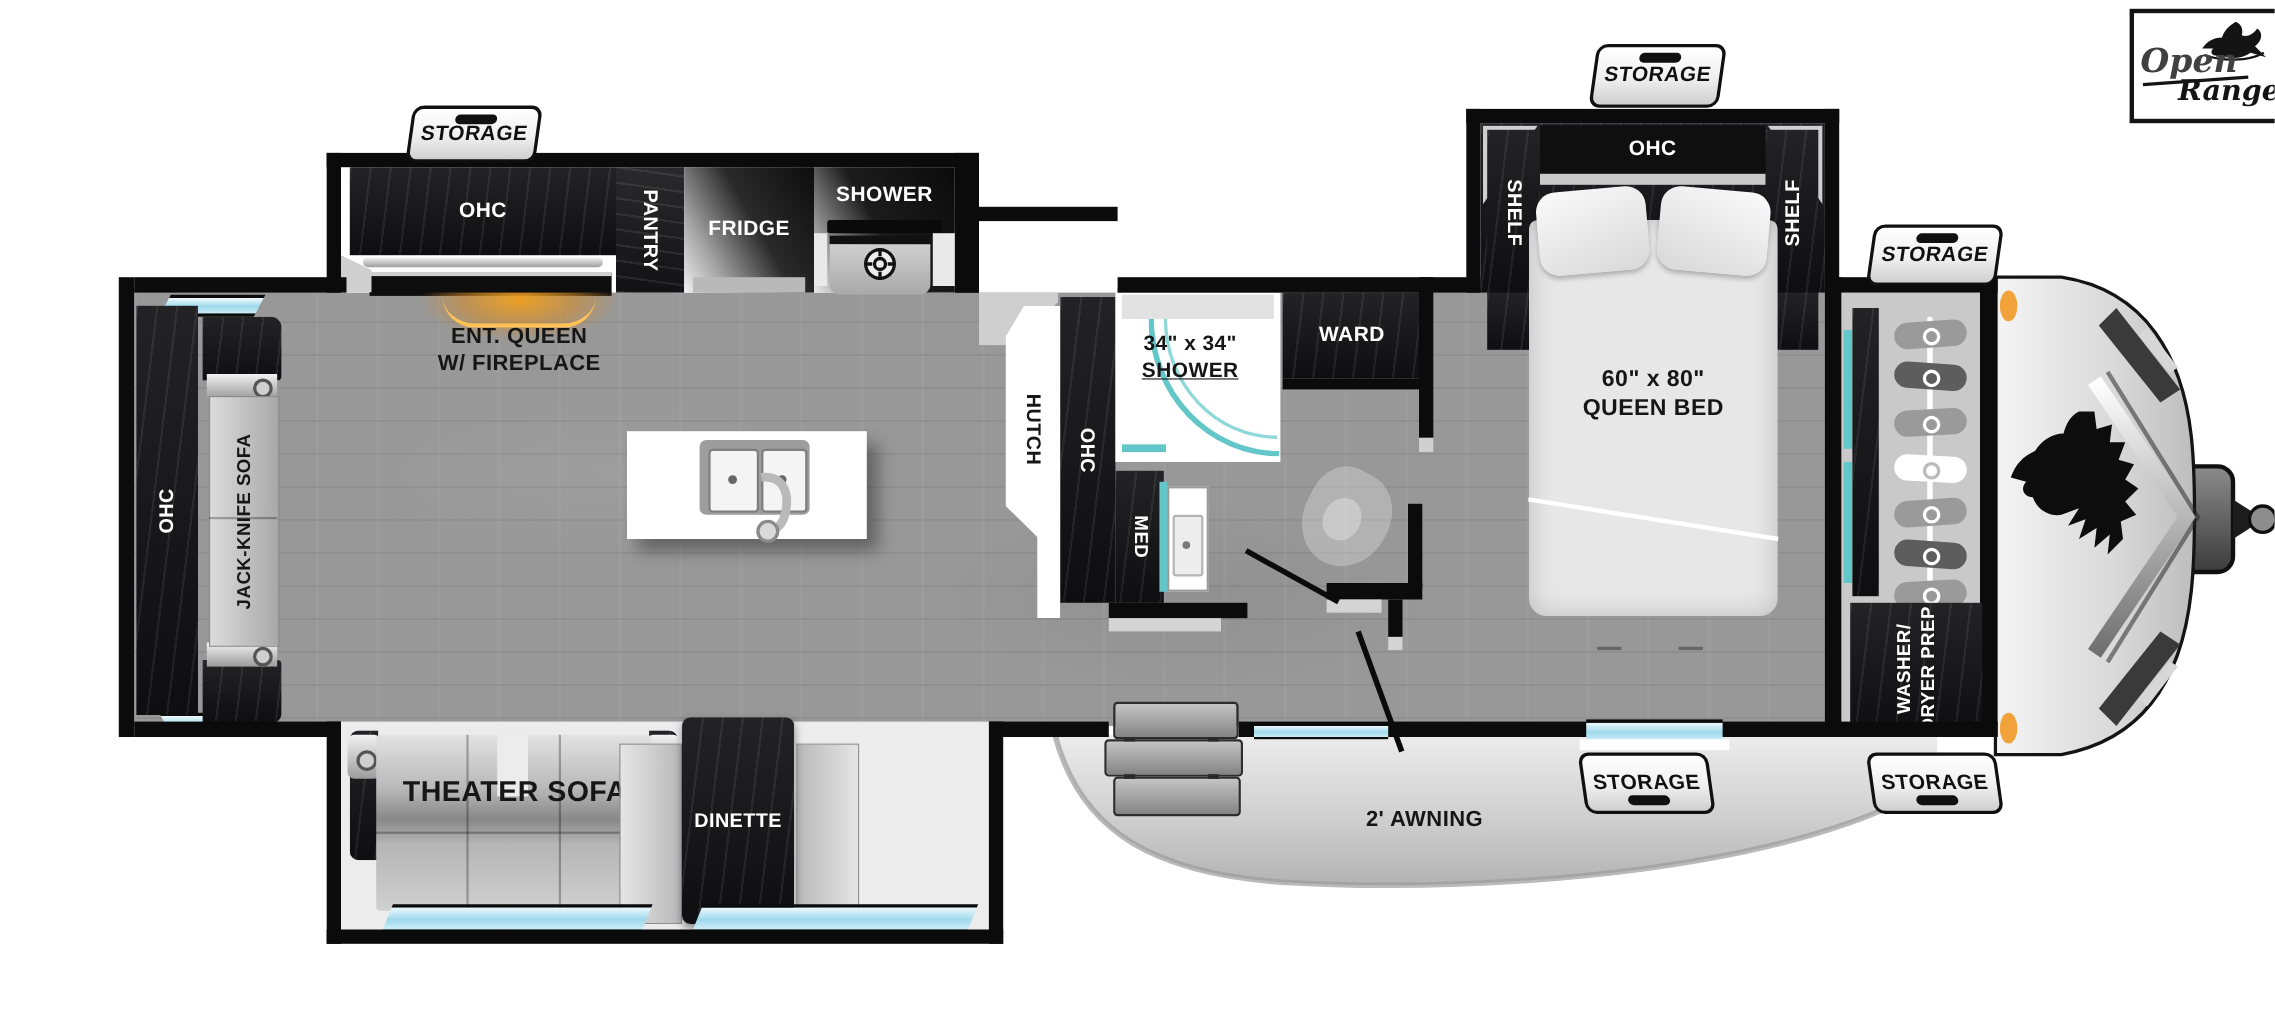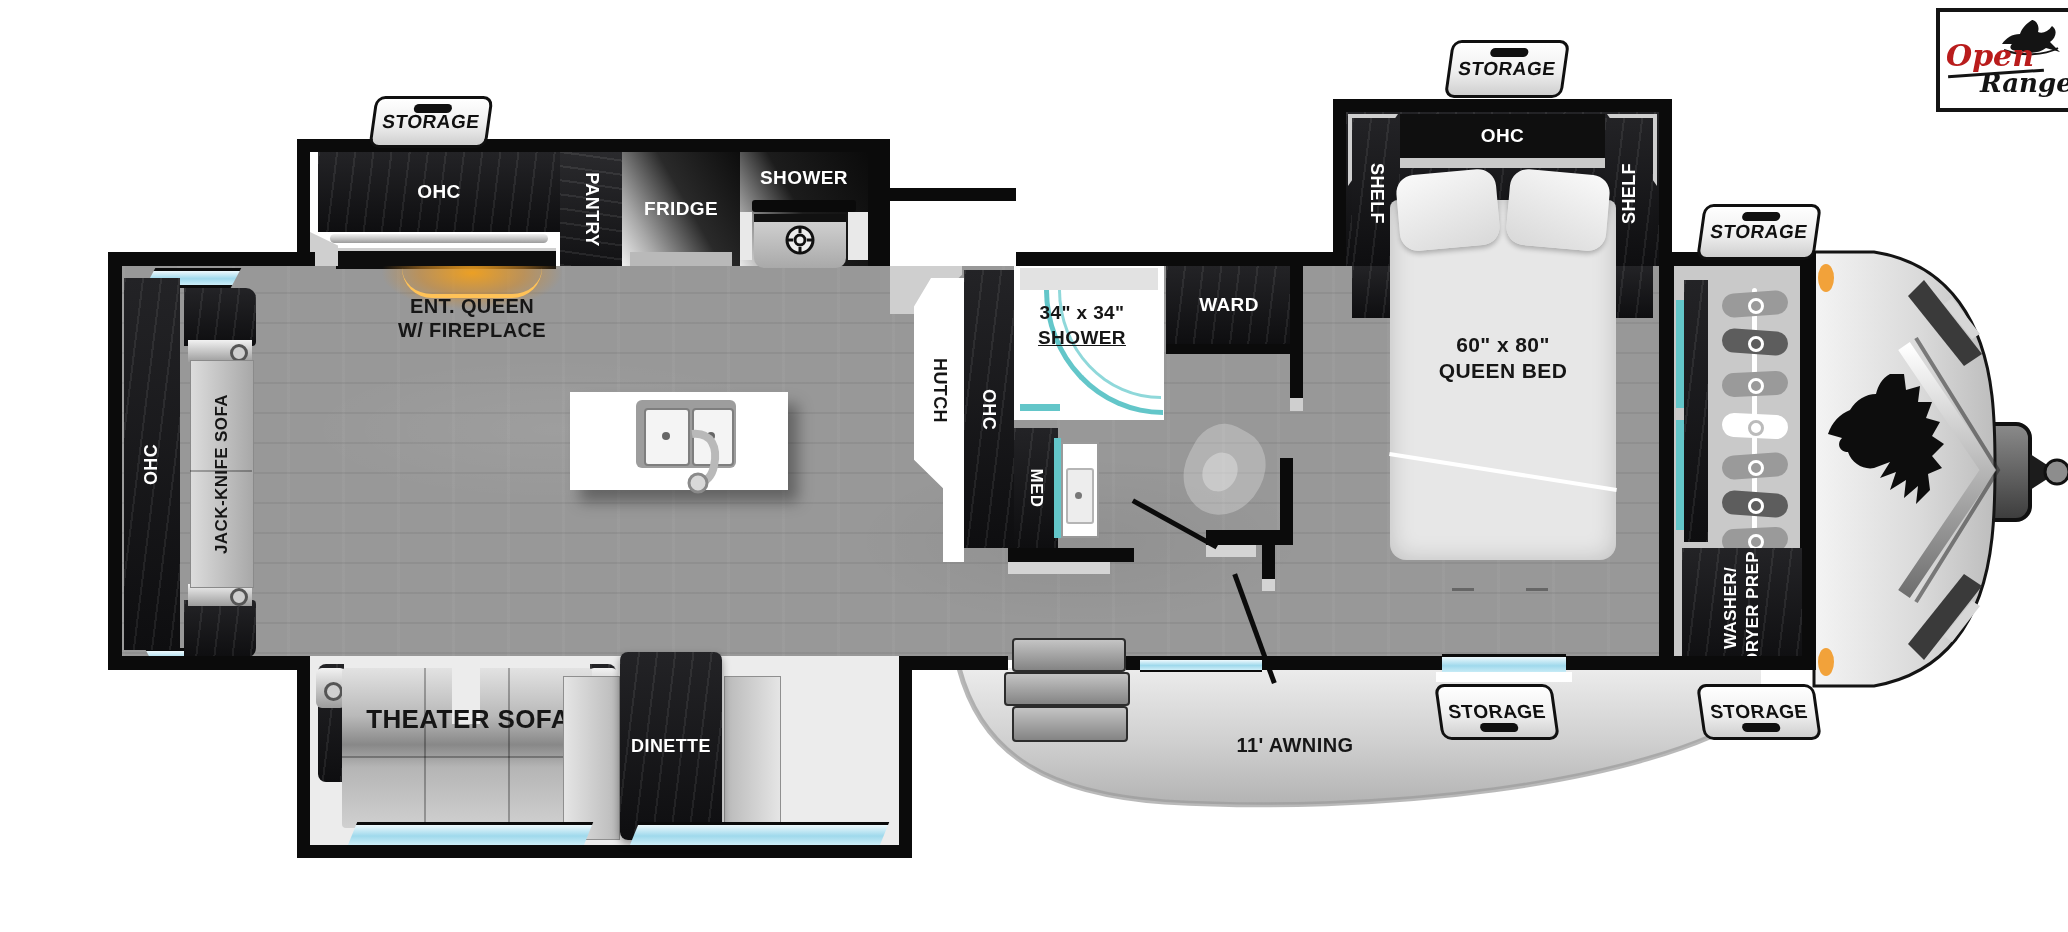--- a/index.html
+++ b/index.html
@@ -43,21 +43,21 @@
       <linearGradient id="awn" x1="0" y1="0" x2="0" y2="1">
         <stop offset="0" stop-color="#ececec"></stop>
           <stop offset=".55" stop-color="#cfcfcf"></stop>
         <stop offset="1" stop-color="#b3b3b3"></stop>
       </linearGradient>
     </defs>
     <path d="M14,4 L816,4 L816,46 C700,124 420,150 220,138 C110,130 38,96 14,4 Z" fill="url(#awn)"></path>
     <path d="M816,46 C700,124 420,150 220,138 C110,130 38,96 14,4" fill="none" stroke="#9b9b9b" stroke-width="5" opacity=".7"></path>
   </svg>
   <div class="abs cflex" style="left:1215px;top:732px;width:160px;height:26px;">
-    <span class="lbl lbl-dark" style="font-size:20px;">11' AWNING</span>
+    <span class="lbl lbl-dark" style="font-size:20px;">2' AWNING</span>
   </div>
 
   <svg class="abs" style="left:1812px;top:246px;width:256px;height:450px;" viewBox="0 0 256 450">
     <defs>
       <linearGradient id="cap" x1="0" y1="0" x2="1" y2="0">
         <stop offset="0" stop-color="#f4f4f4"></stop>
           <stop offset=".6" stop-color="#d9d9d9"></stop>
         <stop offset="1" stop-color="#bdbdbd"></stop>
       </linearGradient>
       <linearGradient id="chev" x1="0" y1="0" x2="0" y2="1">
@@ -374,21 +374,21 @@
     <div class="slot" style="bottom:5px;"></div>
     <span>STORAGE</span>
   </div>
 
   <div class="abs" style="left:1936px;top:8px;width:130px;height:96px;background:#fff;border:4px solid #141414;">
     <svg class="abs" style="left:58px;top:4px;width:66px;height:40px;" viewBox="0 0 66 40">
       <path fill="#141414" d="M34,4 C28,8 24,12 22,18 C14,18 8,22 4,28 L14,28 C10,32 14,36 20,34 C28,38 40,38 48,32 L62,36 L52,26 C58,22 60,14 54,10 C50,16 44,18 40,16 C42,10 38,4 34,4 Z"></path>
       <path fill="none" stroke="#141414" stroke-width="2" d="M6,34 C22,40 46,40 60,32"></path>
     </svg>
     <div class="abs" style="left:6px;top:26px;font-family:'DejaVu Serif',serif;font-style:italic;font-weight:bold;
-         font-size:30px;color:#b91c1c;">
+         font-size:30px;color:#404040;">
       <span>Open</span>
     </div>
     <div class="abs" style="left:40px;top:56px;font-family:'DejaVu Serif',serif;font-style:italic;font-weight:bold;
          font-size:26px;color:#141414;">
       <span>Range</span>
     </div>
     <div class="abs" style="left:8px;top:60px;width:96px;height:3px;background:#141414;transform:rotate(-4deg);"></div>
   </div>
 
 </div>

